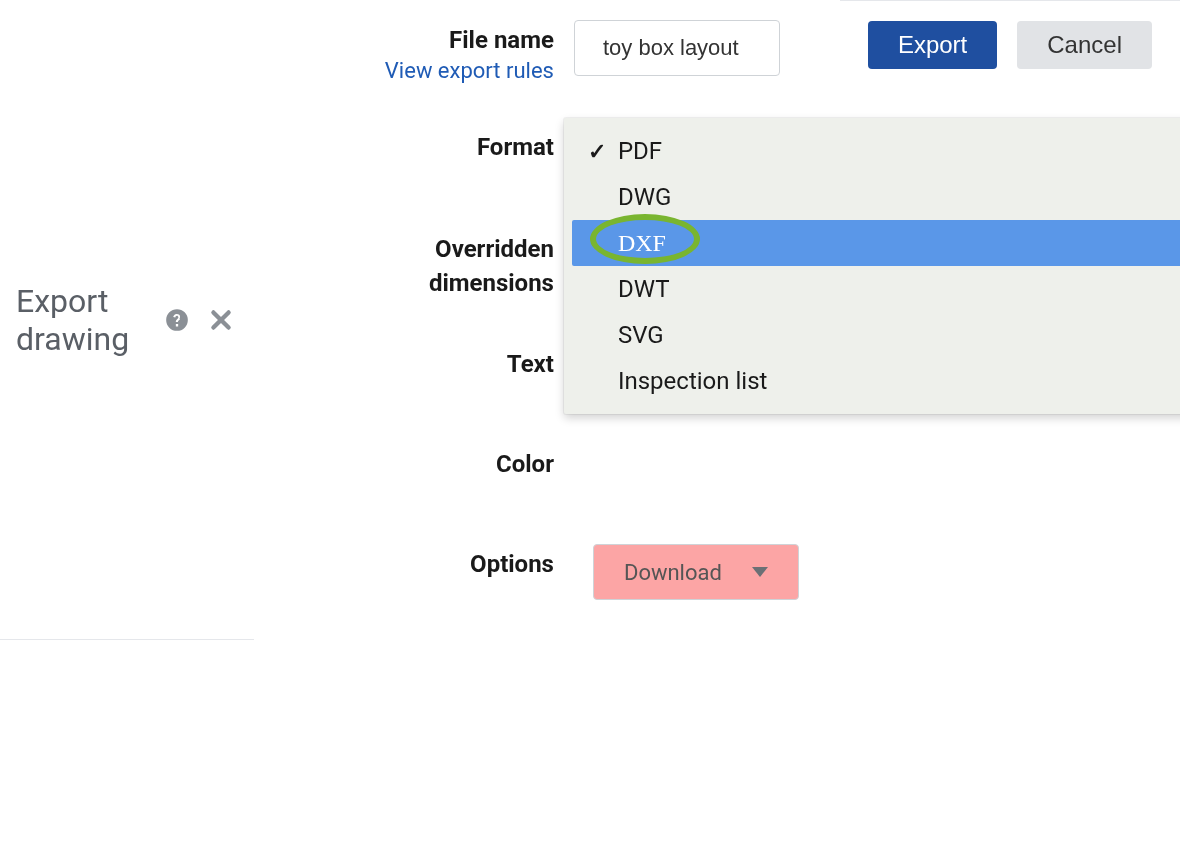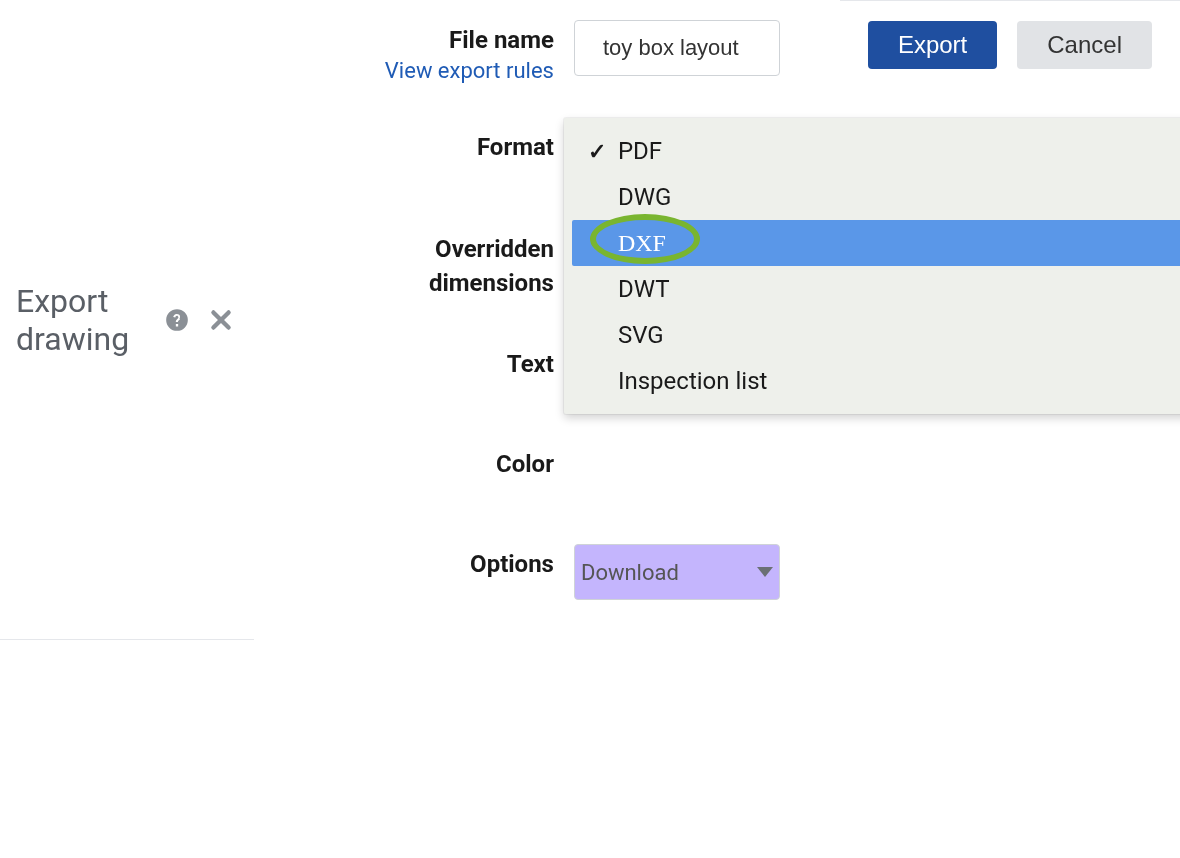--- a/index.html
+++ b/index.html
@@ -88,30 +88,31 @@
     font-size: 22px;
     border: 1px solid #cfd3d7;
     border-radius: 4px;
     color: #333;
     background: #fff;
   }
 
   .select-box {
     width: 100%;
     height: 56px;
-    padding: 0 6px;
+    padding: 0 30px;
     font-size: 22px;
     border: 1px solid #cfd3d7;
     border-radius: 4px;
     color: #555;
-    background: #c4b5fd;
+    background: #fca5a5;
     display: flex;
     align-items: center;
     justify-content: space-between;
     cursor: pointer;
+    margin-left: 19px;
   }
   .select-box.ghost {
     visibility: hidden;
   }
   .chev-down {
     width: 0; height: 0;
     border-left: 8px solid transparent;
     border-right: 8px solid transparent;
     border-top: 10px solid #6b7075;
   }

